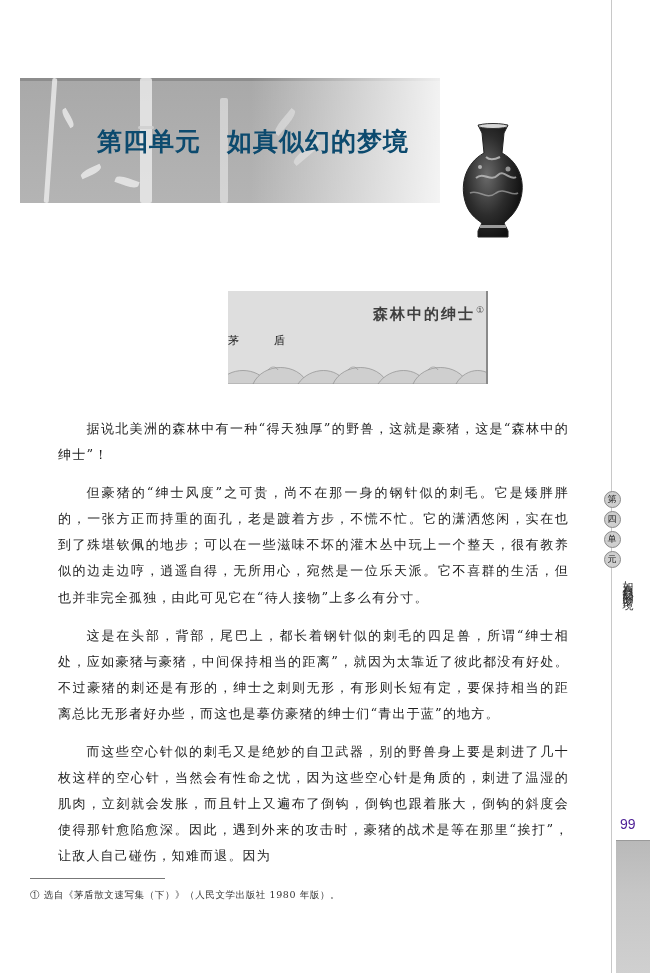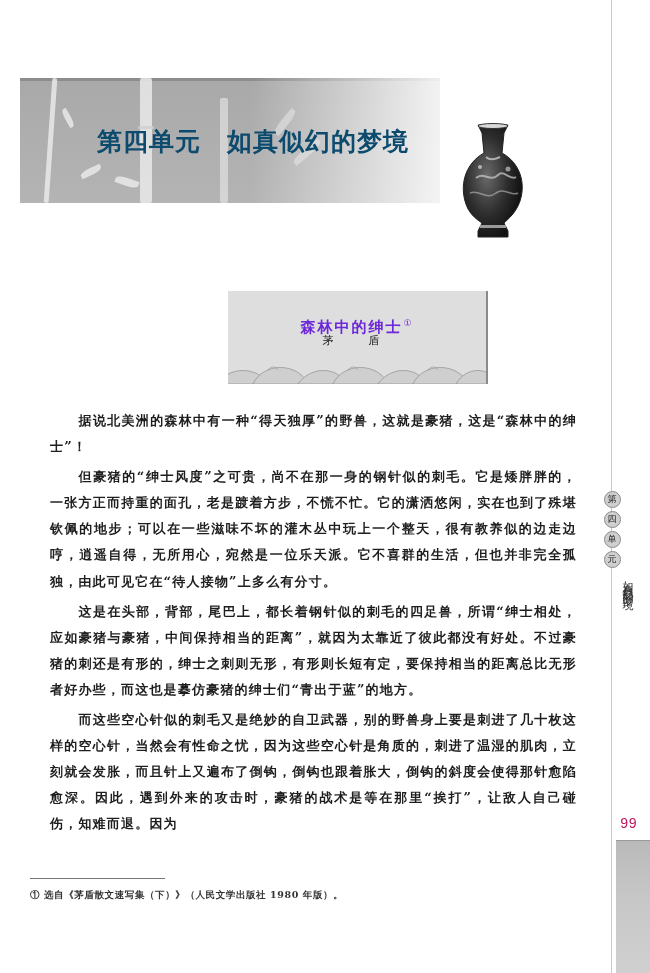--- a/index.html
+++ b/index.html
@@ -14,21 +14,21 @@
     position: absolute; left: 611px; top: 0; width: 1px; height: 973px;
     background: #c8c8c8;
   }
   .side-band {
     position: absolute; left: 616px; top: 840px; width: 34px; height: 133px;
     background: linear-gradient(180deg, #b9b9b9 0%, #c6c6c6 40%, #d0d0d0 100%);
     border-top: 1px solid #9a9a9a;
   }
   .page-number {
     position: absolute; left: 620px; top: 816px;
-    font-family: Liberation Mono, monospace; font-size: 14px; color: #be185d;
+    font-family: Liberation Sans, sans-serif; font-size: 14px; color: #4c1d95;
   }
   
   .banner {
     position: absolute; left: 20px; top: 78px; width: 420px; height: 125px;
     background:
       linear-gradient(90deg, rgba(255,255,255,0) 0%, rgba(255,255,255,0) 55%, rgba(255,255,255,0.85) 100%),
       linear-gradient(180deg, #8d8d8d 0px, #8d8d8d 3px, #a9a9a9 3px, #b4b4b4 100%);
     overflow: hidden;
   }
   .banner .stalk {
@@ -50,55 +50,55 @@
   .title-box {
     position: absolute; left: 228px; top: 291px; width: 258px; height: 93px;
     background: #dedede;
     border-right: 2px solid #8a8a8a;
     overflow: hidden;
   }
   .waves {
     position: absolute; left: 0; bottom: 0; width: 100%; height: 24px;
   }
   .article-title {
-    position: absolute; left: 0; width: 100%; top: 27px; text-align: center;
-    font-size: 15px; font-weight: bold; letter-spacing: 2px; color: #6d28d9;
+    position: absolute; left: 0; width: 100%; top: 14px; text-align: right;
+    font-size: 15px; font-weight: bold; letter-spacing: 2px; color: #404040;
   }
   .article-title sup { font-size: 9px; font-weight: normal; margin-left: 1px; }
   .article-author {
-    position: absolute; left: 0; width: 100%; top: 42px; text-align: center;
+    position: absolute; left: 0; width: 100%; top: 42px; 
     font-size: 11px; letter-spacing: 12px; color: #1b1b1b;
   }
   
   .body-text {
     position: absolute; left: 46px; top: 404px; width: 535px;
     font-size: 13px; line-height: 26.1px; letter-spacing: 1.2px;
     text-align: justify; color: #1e1e1e;
   }
-  .body-text p { margin: 4px; text-indent: 2.2em; font-weight: bold; }
+  .body-text p { margin: 12px; text-indent: 2.2em; }
   
   .side-tab {
     position: absolute; left: 604px; top: 491px; width: 16px;
     display: flex; flex-direction: column; align-items: center; gap: 3px;
   }
   .side-tab .circle {
     width: 15px; height: 15px; border-radius: 50%;
     background: #cfcfcf; border: 1px solid #8a8a8a;
     font-size: 9px; line-height: 15px; text-align: center; color: #222;
   }
   .side-theme {
     position: absolute; left: 620px; top: 572px; width: 14px;
     writing-mode: vertical-rl; font-size: 11px; letter-spacing: 3px; color: #2a2a2a;
   }
   
   .footnote-rule {
     position: absolute; left: 30px; top: 878px; width: 135px; height: 1px; background: #777;
   }
   .footnote {
-    position: absolute; left: 30px; top: 889px; font-size: 9.5px; color: #333; letter-spacing: .6px; font-weight: bold;
+    position: absolute; left: 30px; top: 889px; font-size: 9.5px; color: #333; letter-spacing: .6px;
   }
 </style>
 </head>
 <body>
 
 <div class="margin-rule"></div>
 <div class="side-band"></div>
 <div class="page-number">99</div>
 
 <div class="banner">

